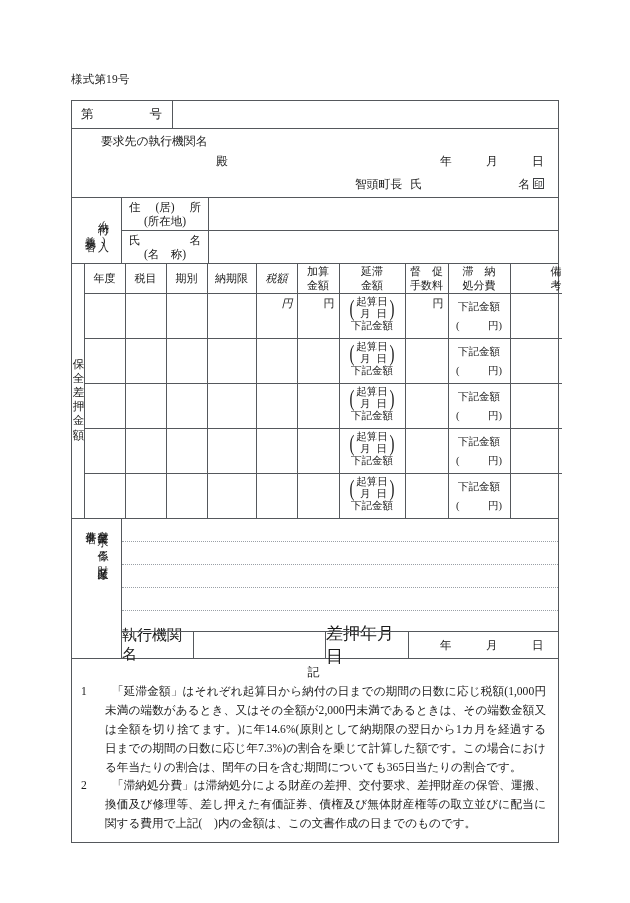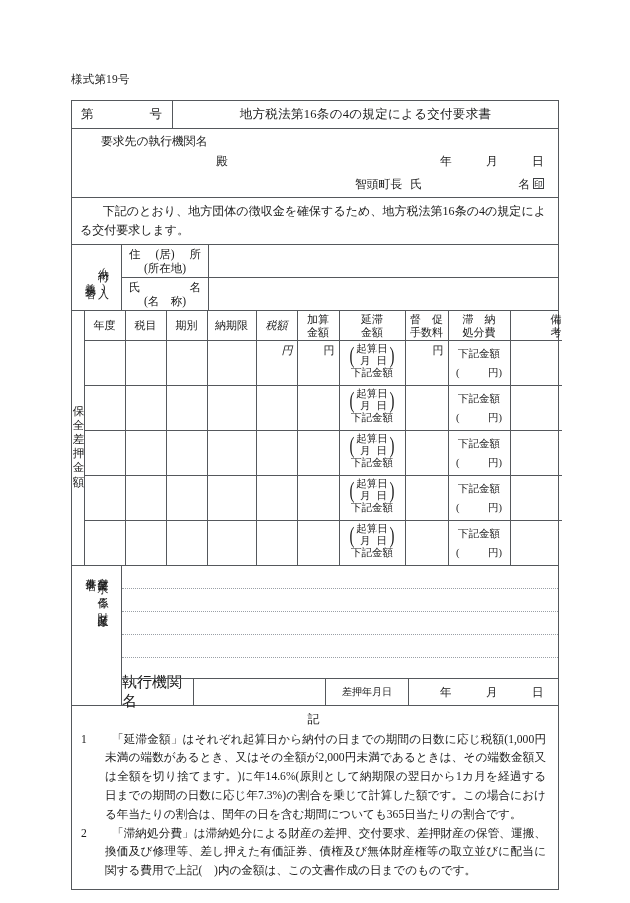--- a/index.html
+++ b/index.html
@@ -289,21 +289,21 @@
     justify-content: center;
     font-size: 15px;
   }
   .exec-val { width: 131px; }
   .seizure-key {
     width: 83px;
     box-sizing: border-box;
     display: flex;
     align-items: center;
     justify-content: center;
-    font-size: 10px;
+    font-size: 17px;
   }
   .seizure-val {
     flex: 1;
     display: flex;
     align-items: center;
     justify-content: flex-end;
     padding-right: 14px;
     box-sizing: border-box;
     font-size: 11.5px;
     white-space: nowrap;
@@ -341,41 +341,37 @@
 
   <div class="form-no">様式第19号</div>
 
   <div class="frame">
 
     <div class="row title-row bb">
       <div class="cell-no br">
         <span>第</span>
         <span>号</span>
       </div>
-      <div class="cell-title">地方税法第16条の4の規定による交付要求書</div>
     </div>
 
     <div class="addr-block bb">
       <div class="addr-label">要求先の執行機関名</div>
       <div class="addr-dono">殿</div>
       <div class="date-line">
         <span class="d-y">年</span><span class="d-m">月</span><span class="d-d">日</span>
       </div>
       <div class="signer">
         <span class="mayor">智頭町長</span>
         <span class="shi">氏</span>
         <span class="spacer"></span>
         <span class="mei">名</span>
         <span class="seal">印</span>
       </div>
     </div>
 
-    <div class="statement bb">
-      <span class="indent">下記のとおり、地方団体の徴収金を確保するため、地方税法第16条の4の規定による交付要求します。</span>
-    </div>
 
     <div class="taxpayer bb">
       <div class="tp-vlabel br">
         <span class="vtext">義務者</span>
         <span class="vtext">納付(入)</span>
       </div>
       <div class="tp-rows">
         <div class="tp-row bb">
           <div class="tp-key br">
             <span class="l1">

